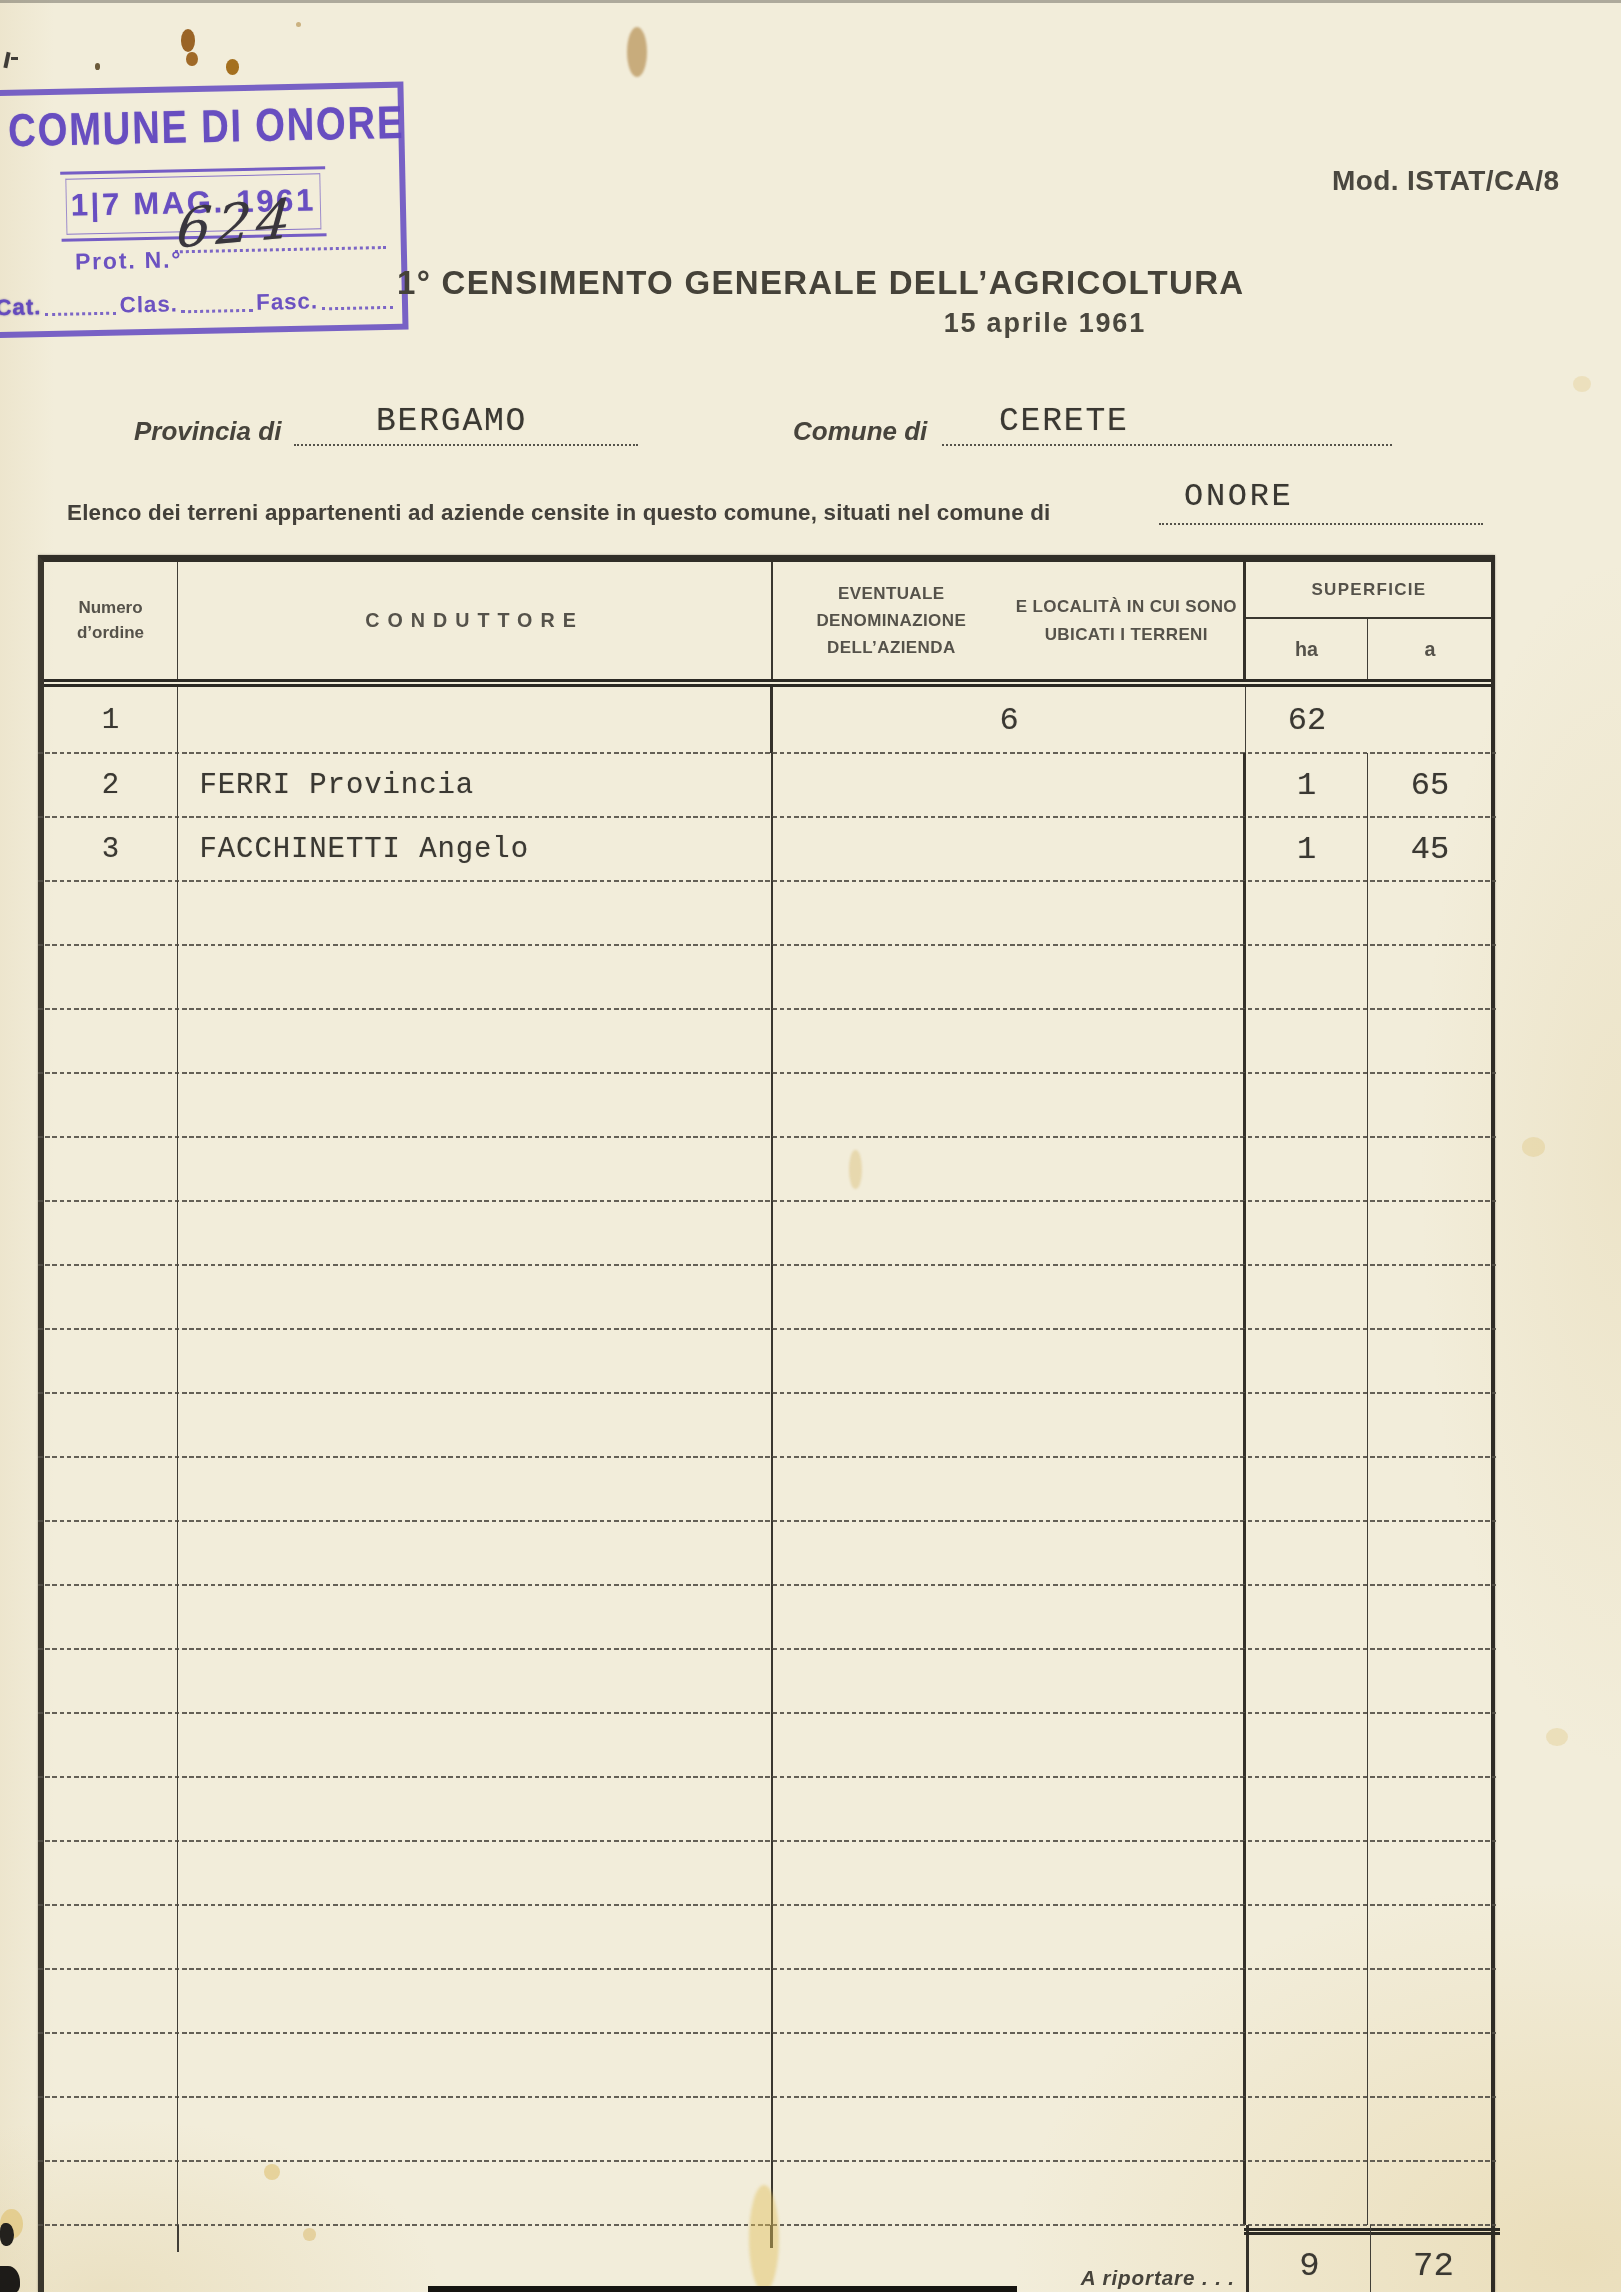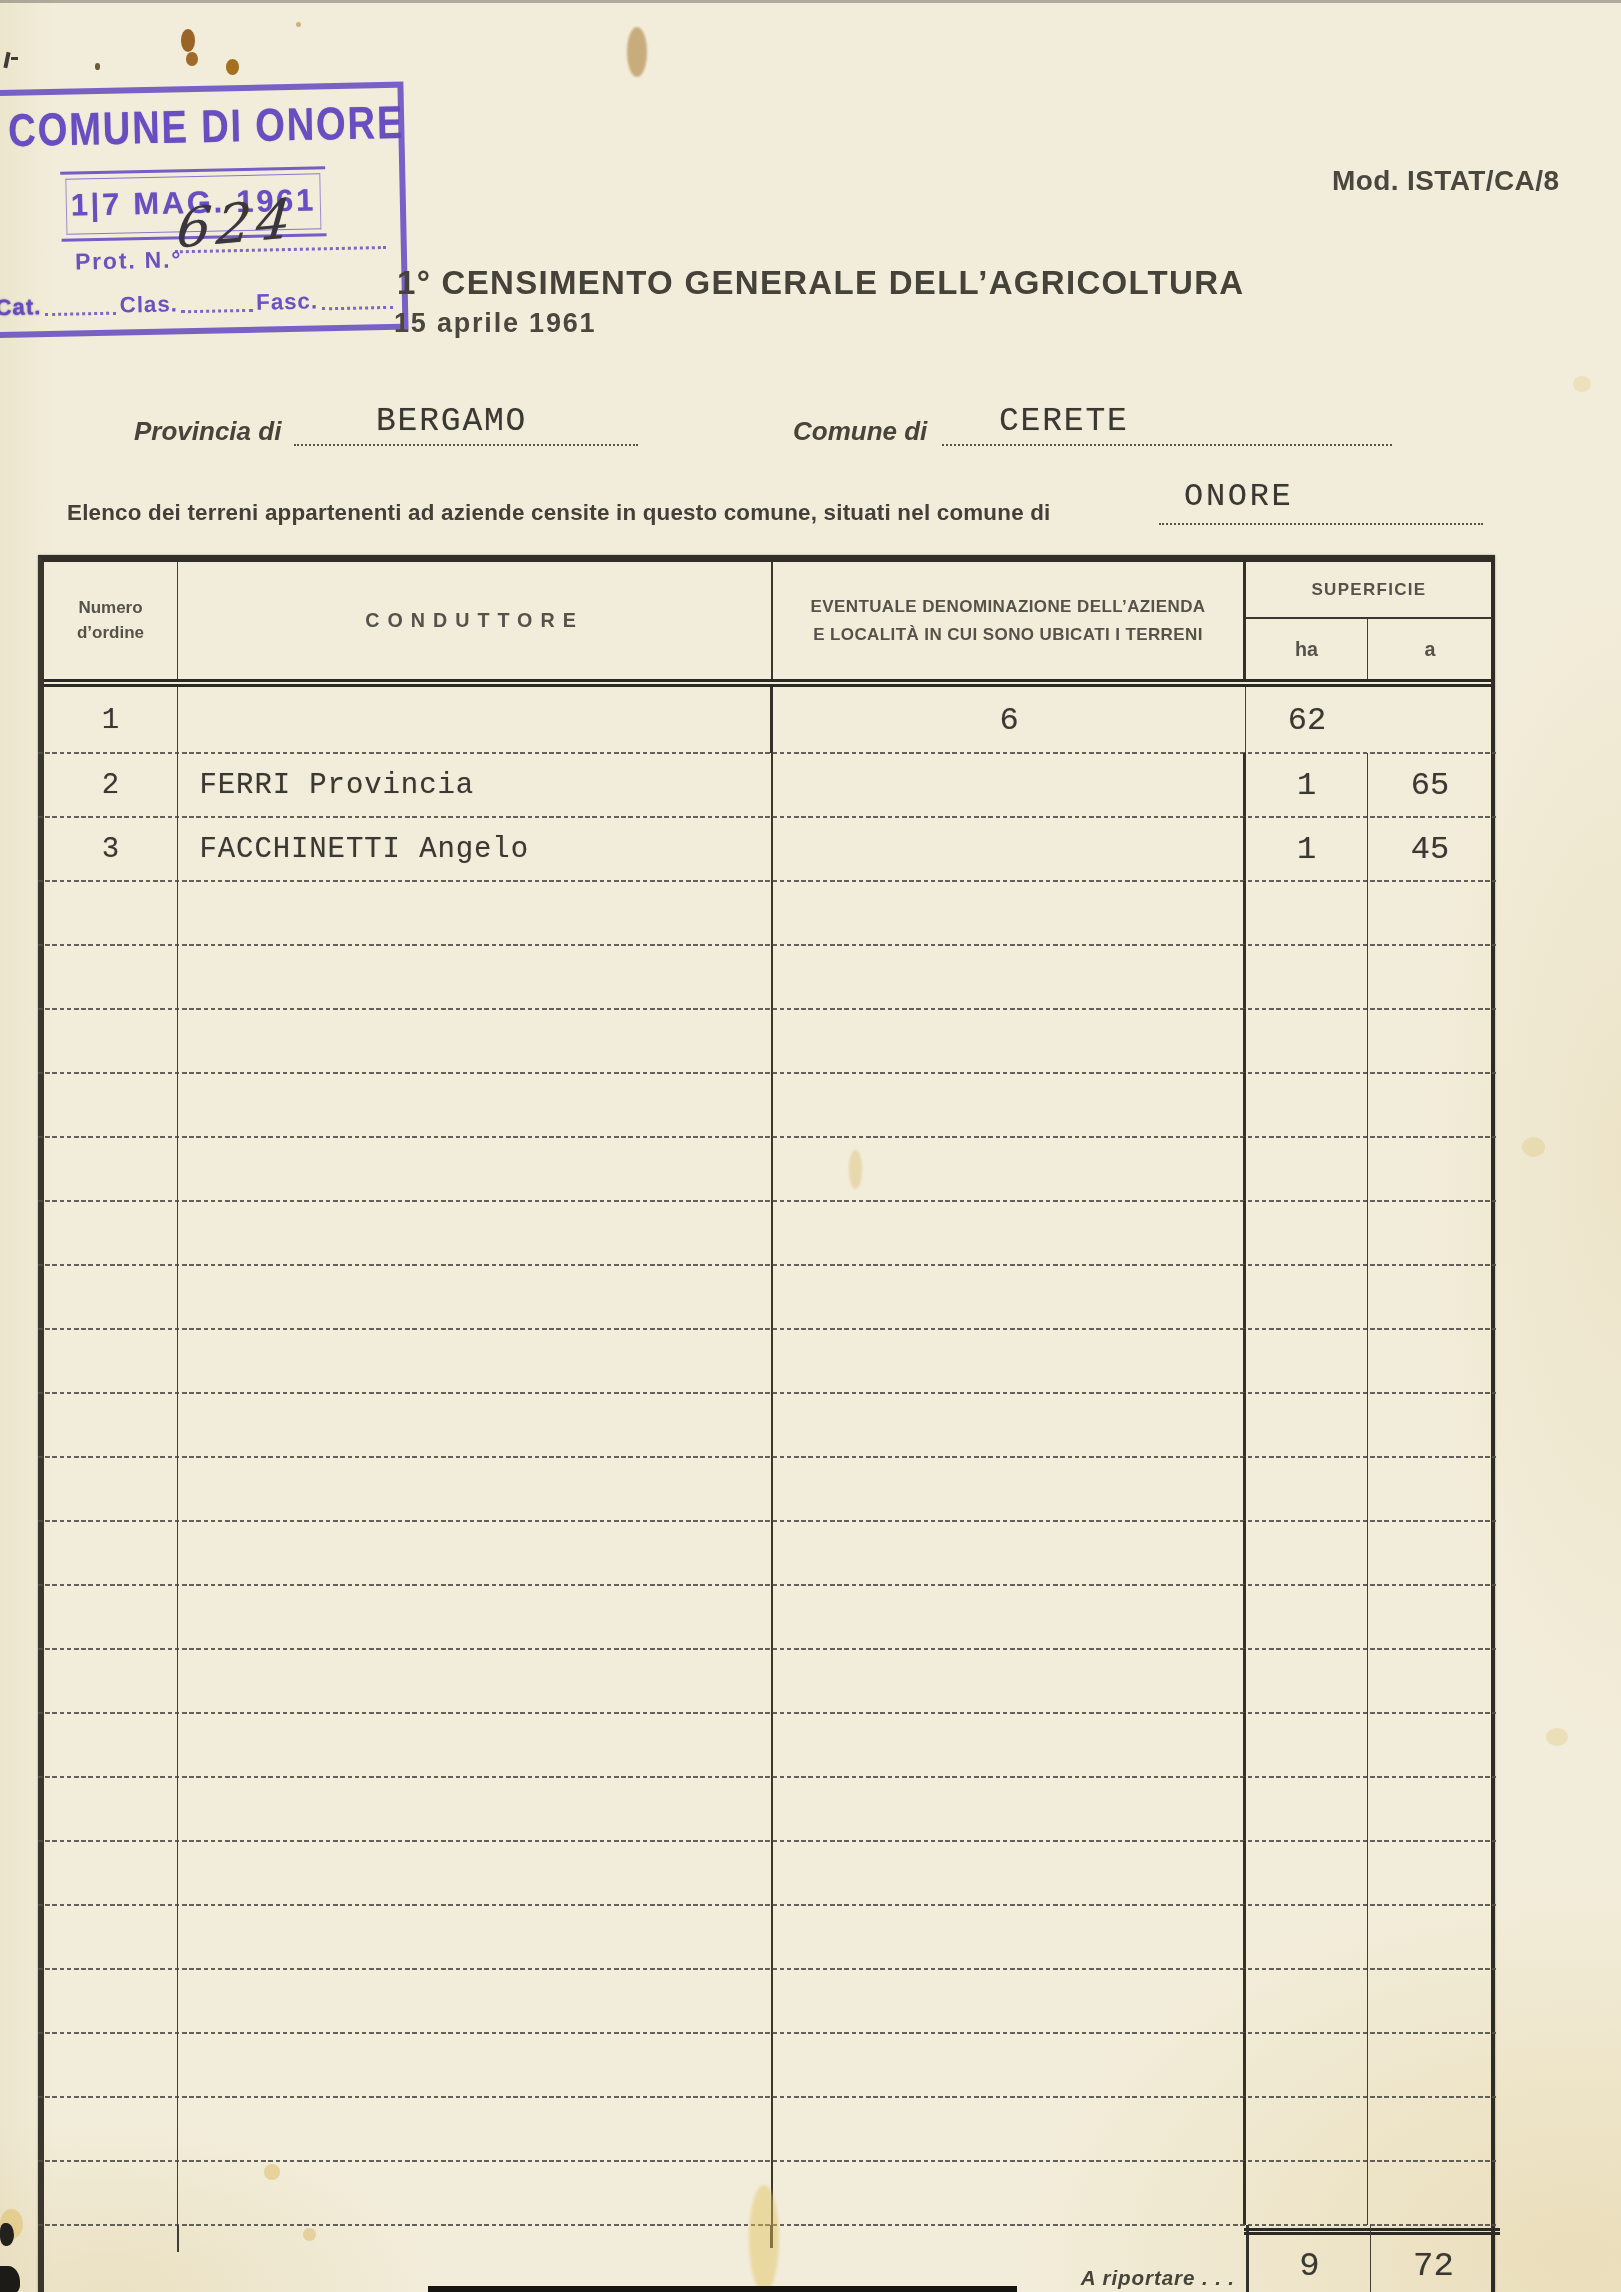--- a/index.html
+++ b/index.html
@@ -61,21 +61,21 @@
   .stamp-ccf{
     position:absolute;left:5.4px;top:199px;width:401px;
     display:flex;align-items:flex-end;
     font-size:22.4px;font-weight:700;letter-spacing:0.9px;
   }
   .stamp-ccf .lbl-strong{text-shadow:0 0 1.8px rgba(70,50,150,.9);}
   .stamp-ccf .lead{flex:1 1 auto;border-bottom:3.6px dotted rgba(103,77,194,.85);height:0.9px;margin:0 3.6px 3.6px 3.6px;}
   
   .mod-label{position:absolute;left:1332px;top:165px;font-size:28px;font-weight:700;letter-spacing:0.4px;color:#4a473f;}
   .doc-title{position:absolute;left:397px;top:264px;font-size:33px;font-weight:600;letter-spacing:1.3px;color:#454239;white-space:nowrap;}
-  .doc-subtitle{position:absolute;left:394px;top:308px;width:752px;text-align:left;font-size:27px;font-weight:600;letter-spacing:1.8px;color:#4a473e;}
+  .doc-subtitle{position:absolute;left:394px;top:308px;width:752px;text-align:right;font-size:27px;font-weight:600;letter-spacing:1.8px;color:#4a473e;}
   
   .lbl-italic{font-style:italic;font-weight:700;font-size:26px;color:#47443c;white-space:nowrap;}
   .provincia-label{position:absolute;left:134px;top:416px;}
   .comune-label{position:absolute;left:793px;top:416px;}
   .tw{font-family:"Liberation Mono","DejaVu Sans Mono",monospace;color:#3a3832;text-shadow:0 0 0.9px rgba(50,48,42,.35);}
   .provincia-value{position:absolute;left:376px;top:403px;font-size:33px;letter-spacing:1.8px;}
   .comune-value{position:absolute;left:999px;top:403px;font-size:33px;letter-spacing:1.8px;}
   .dotline{position:absolute;height:0;border-bottom:2.7px dotted #55524a;}
   .dl-provincia{left:294px;top:444px;width:344px;}
   .dl-comune{left:942px;top:444px;width:450px;}
@@ -88,21 +88,21 @@
     border-top:7.2px solid #312e27;
     border-left:6.3px solid #3a362d;
     border-right:4.5px solid #2f2c26;
     box-shadow:0 0 1.8px rgba(60,56,48,.5);
   }
   .grid{display:grid;grid-template-columns:134px 595px 473px 122px 124px;}
   .thead{height:117px;grid-template-rows:57px 1fr;position:relative;}
   .hc{display:flex;align-items:center;justify-content:center;text-align:center;color:#55524a;}
   .h-num{grid-column:1;grid-row:1/3;border-right:1.8px solid #413e37;flex-direction:column;font-size:17px;font-weight:700;line-height:1.45;}
   .h-cond{grid-column:2;grid-row:1/3;border-right:2.7px solid #3a372f;font-size:19.7px;letter-spacing:8px;font-weight:600;}
-  .h-den{grid-column:3;grid-row:1/3;border-right:3.6px solid #34312a;flex-direction:column;font-size:17px;font-weight:600;line-height:1.6;letter-spacing:0.4px;}
+  .h-den{grid-column:3;grid-row:1/3;border-right:3.6px solid #34312a;flex-direction:row;font-size:17px;font-weight:600;line-height:1.6;letter-spacing:0.4px;}
   .h-sup{grid-column:4/6;grid-row:1;border-bottom:2.7px solid #3a372f;font-size:17px;font-weight:700;letter-spacing:1.3px;}
   .h-ha{grid-column:4;grid-row:2;border-right:1.8px solid #413e37;font-size:19.7px;font-weight:600;}
   .h-a{grid-column:5;grid-row:2;font-size:19.7px;font-weight:600;}
   .dblline{height:8px;background:linear-gradient(to bottom,#2c2a24 0 2.7px,rgba(0,0,0,0) 2.7px 5.4px,#2c2a24 5.4px 8px);}
   .t-row{height:64px;position:relative;}
   .t-row.tall{height:66px;}
   .t-row::after{
     content:"";position:absolute;left:-6.3px;right:-4.5px;bottom:-0.9px;height:1.8px;
     background:repeating-linear-gradient(90deg,#545047 0 4.5px,transparent 4.5px 7.2px);
     opacity:.9;

